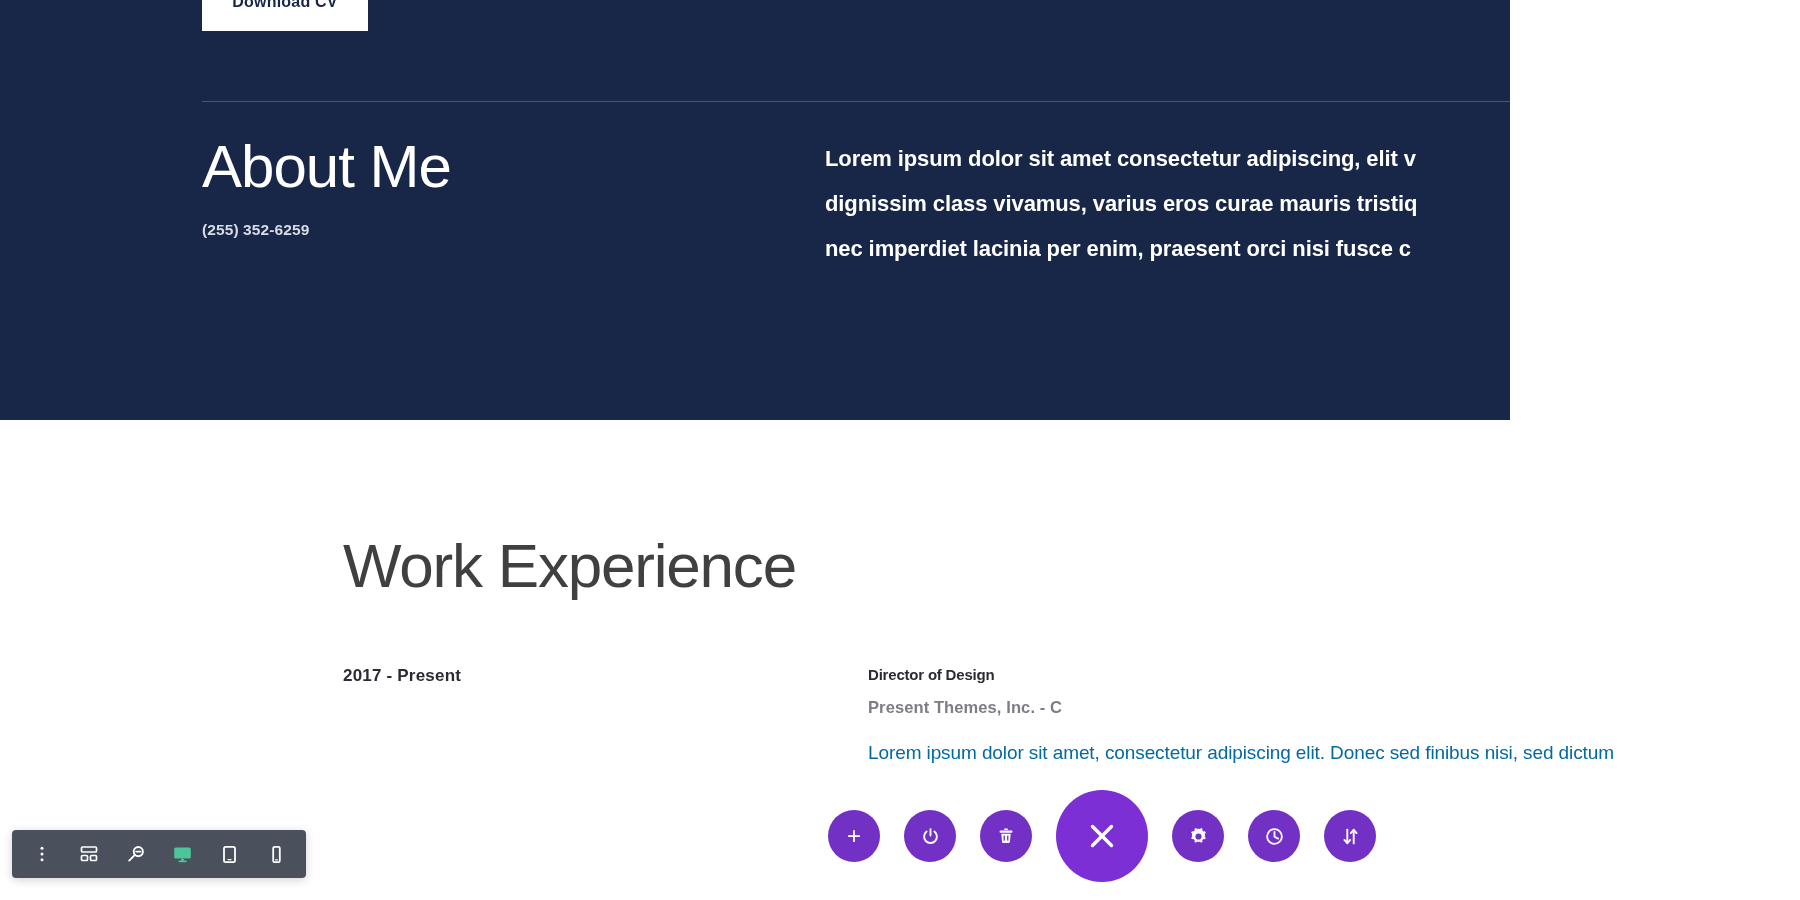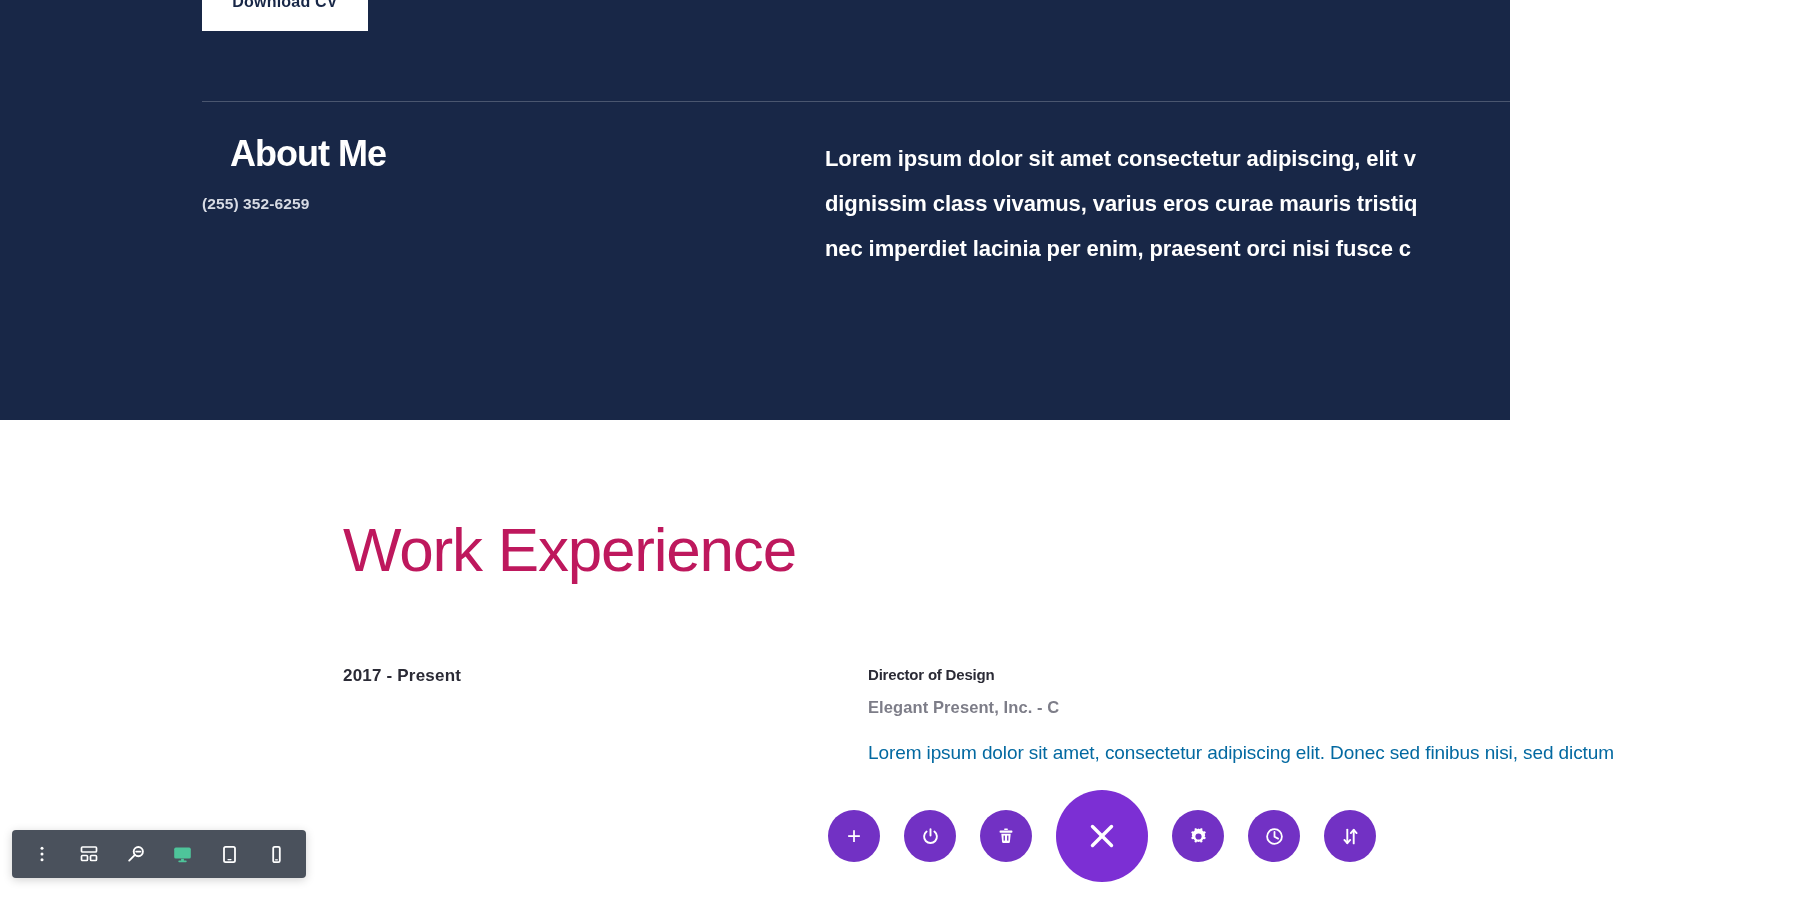--- a/index.html
+++ b/index.html
@@ -56,26 +56,25 @@
   }
 
   .about-left {
     position: absolute;
     left: 202px;
     top: 134px;
     width: 600px;
   }
 
   .about-title {
-    font-size: 36px;
+    font-size: 60px;
     line-height: 1.1;
-    font-weight: 700;
+    font-weight: 400;
     color: #ffffff;
     letter-spacing: -1px;
-    margin-left: 28px;
   }
 
   .about-email {
     margin-top: 38px;
     font-size: 15.5px;
     font-weight: 700;
     color: #d7dbe4;
     letter-spacing: 0.1px;
   }
 
@@ -108,25 +107,25 @@
     position: absolute;
     left: 0; top: 420px;
     width: 1800px;
     height: 480px;
     background: #ffffff;
   }
 
   .work-title {
     position: absolute;
     left: 343px;
-    top: 96px;
+    top: 112px;
     font-size: 62px;
     line-height: 1.1;
     font-weight: 400;
-    color: #be185d;
+    color: #404040;
     letter-spacing: -1.2px;
   }
 
   .work-date {
     position: absolute;
     left: 343px;
     top: 246px;
     font-size: 17px;
     font-weight: 700;
     color: #2b2b36;
@@ -257,21 +256,21 @@
 </section>
 
 <section class="work">
 
   <h2 class="work-title">Work Experience</h2>
 
   <div class="work-date">2017 - Present</div>
 
   <div class="job-col">
     <div class="job-title">Director of Design</div>
-    <div class="job-company">Elegant Present, Inc. - C</div>
+    <div class="job-company">Present Themes, Inc. - C</div>
     <div class="job-desc">Lorem ipsum dolor sit amet, consectetur adipiscing elit. Donec sed finibus nisi, sed dictum</div>
   </div>
 
 </section>
 
 <div class="builder-bar">
 
   <button class="bar-btn">
     <span>
       <svg width="18" height="18" viewBox="0 0 18 18" fill="currentColor" aria-hidden="true">

